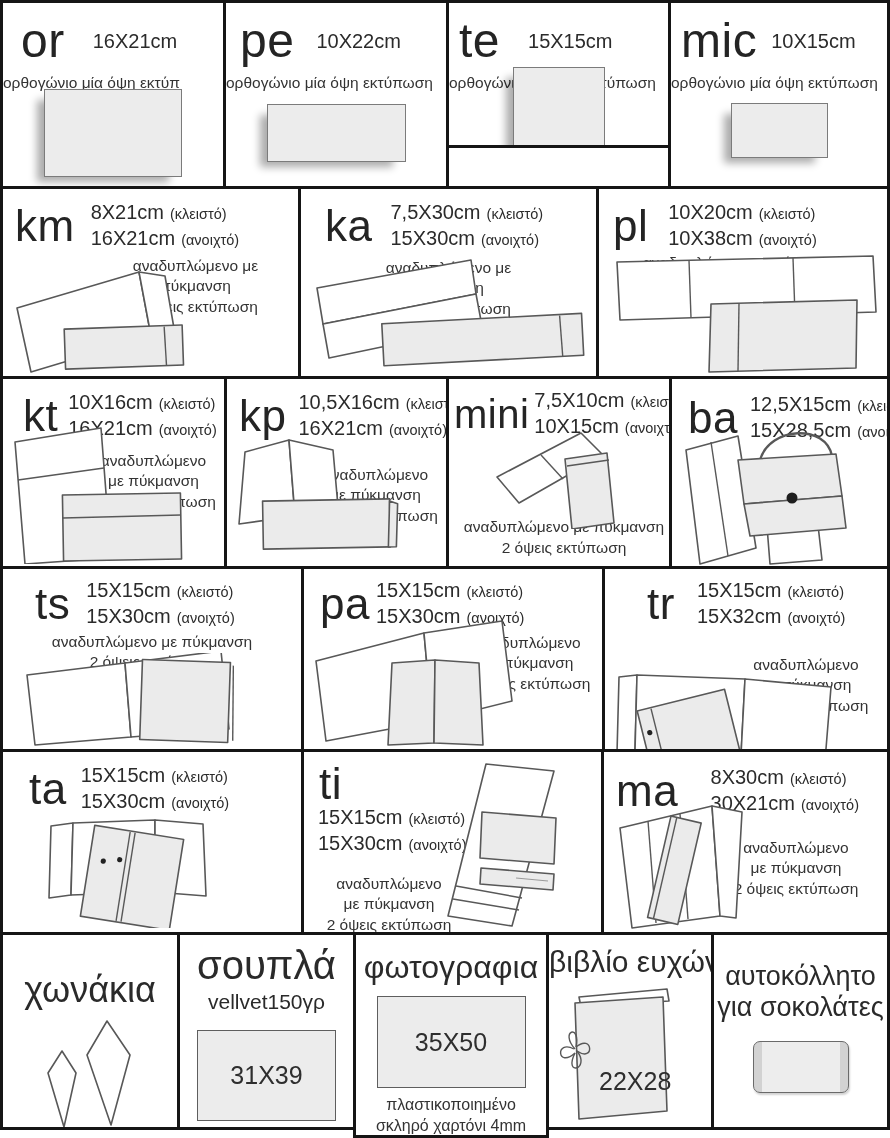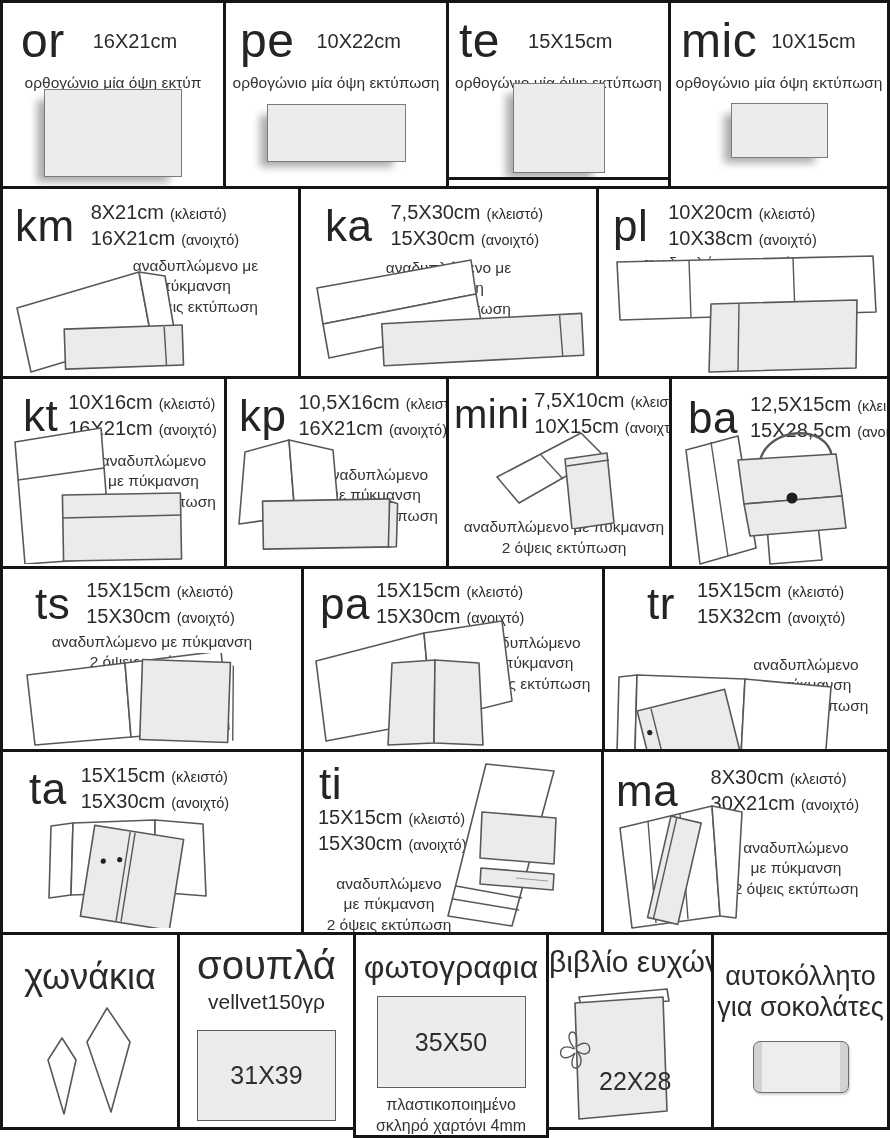--- a/index.html
+++ b/index.html
@@ -7,21 +7,21 @@
          font-family:"Liberation Sans","DejaVu Sans",sans-serif;color:#2e2e2e;}
   .cell{position:absolute;background:#fff;border:3px solid #151515;box-sizing:border-box;overflow:hidden;}
   .code{font-size:44px;line-height:1;color:#242424;letter-spacing:.5px;white-space:nowrap;}
   .code-lg{font-size:48px;}
   .code-sm{font-size:40px;}
   .dim{font-size:20px;white-space:nowrap;color:#2b2b2b;}
   .paren{font-size:14.5px;color:#2b2b2b;}
   .dims{display:flex;flex-direction:column;gap:3px;}
   .dimline{display:flex;align-items:baseline;gap:6px;}
   .head{display:flex;align-items:center;}
-  .desc{font-size:15.5px;text-align:center;margin-top:9px;color:#333;}
+  .desc{font-size:15.5px;margin-top:9px;color:#333;}
   .note{font-size:15.5px;line-height:1.32;text-align:center;color:#333;}
   .abs{position:absolute;}
   .flat-wrap{position:absolute;left:0;right:0;top:76px;bottom:0;display:flex;align-items:center;justify-content:center;}
   .grayrect{background:#ececec;border:1.5px solid #7b7b7b;box-shadow:-10px 8px 8px -3px rgba(0,0,0,.33);}
   svg.diag{position:absolute;}
   .ol{fill:#fff;stroke:#585858;stroke-width:1.6;stroke-linejoin:round;}
   .gr{fill:#ebebeb;stroke:#585858;stroke-width:1.6;stroke-linejoin:round;}
   .ln{stroke:#585858;stroke-width:1.4;fill:none;}
   .r6-title{text-align:center;color:#2a2a2a;}
   .sizebox{background:#ececec;border:1.5px solid #5e5e5e;display:flex;align-items:center;justify-content:center;
@@ -52,21 +52,21 @@
     <div class="head" style="padding:14px 0 0 14px;gap:22px">
       <span class="code code-lg">pe</span>
       <span class="dim">10X22cm</span>
     </div>
     <div class="desc">ορθογώνιο μία όψη εκτύπωση</div>
     <div class="flat-wrap">
         <div class="grayrect" style="width:137px;height:56px"></div>
       </div>
   </div>
 
-  <div class="cell" style="left:446px;top:0;width:225px;height:180px">
+  <div class="cell" style="left:446px;top:0;width:225px;height:148px">
     <div class="head" style="padding:14px 0 0 10px;gap:28px">
       <span class="code code-lg">te</span>
       <span class="dim">15X15cm</span>
     </div>
     <div class="desc">ορθογώνιο μία όψη εκτύπωση</div>
     <div class="flat-wrap">
         <div class="grayrect" style="width:90px;height:88px"></div>
       </div>
   </div>
 
@@ -440,21 +440,21 @@
       <line class="ln" x1="70" y1="10" x2="78" y2="115"></line>
       <polygon class="ol" points="102,2 132,8 126,114 110,112"></polygon>
       <g transform="rotate(13 63 70)">
         <rect class="gr" x="48" y="14" width="31" height="104"></rect>
         <line class="ln" x1="54" y1="14" x2="54" y2="118"></line>
       </g>
     </svg>
   </div>
 
   <div class="cell" style="left:0;top:932px;width:180px;height:198px">
-    <div class="r6-title" style="font-size:36px;margin-top:21px">χωνάκια</div>
+    <div class="r6-title" style="font-size:36px;margin-top:34px">χωνάκια</div>
     <svg style="display:block;margin:6px auto 0" width="110" height="112" viewBox="0 0 110 112">
       <polygon class="ol" points="27,34 41,56 29,110 13,56"></polygon>
       <polygon class="ol" points="72,4 95,38 76,108 52,38"></polygon>
     </svg>
   </div>
 
   <div class="cell" style="left:177px;top:932px;width:179px;height:198px">
     <div class="r6-title" style="font-size:40px;margin-top:8px">σουπλά</div>
     <div class="r6-title" style="font-size:21px;margin-top:2px">vellvet150γρ</div>
     <div class="sizebox" style="width:137px;height:89px;margin-top:16px">

